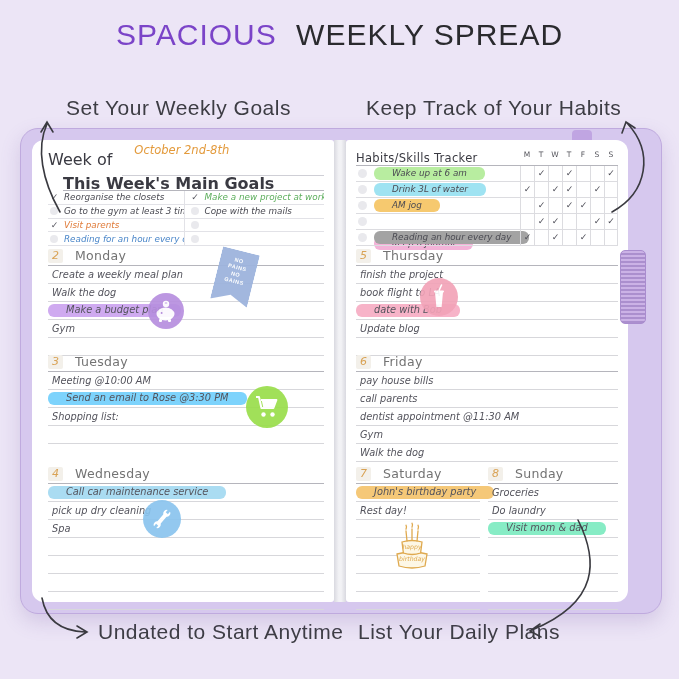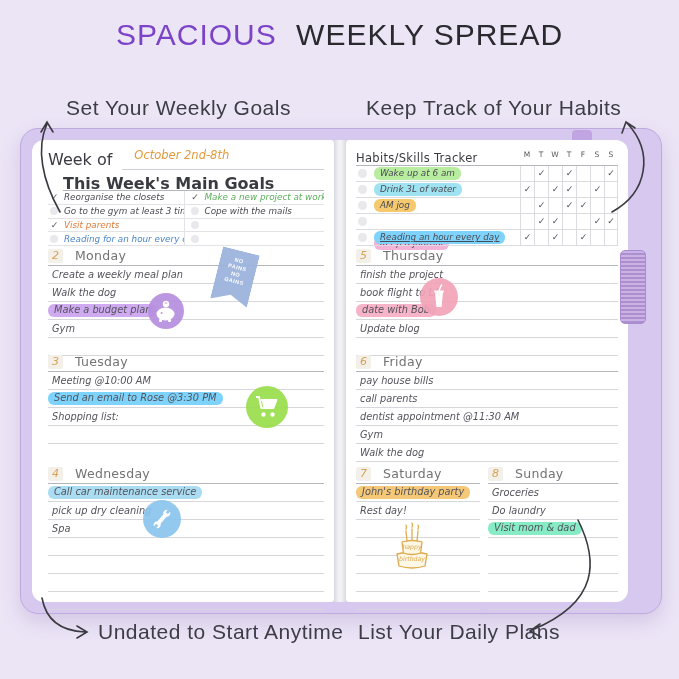--- a/index.html
+++ b/index.html
@@ -30,21 +30,21 @@
          background:linear-gradient(90deg,#d9d9e0,#f2f2f5 40%,#f2f2f5 60%,#d9d9e0);}
   .pen-loop{position:absolute;left:620px;top:250px;width:24px;height:72px;z-index:6;border-radius:5px;
             background:repeating-linear-gradient(180deg,#cbb2e6 0 2px,#ab8fce 2px 4px);
             border:1px solid #a98cce;}
   .top-tab{position:absolute;left:572px;top:130px;width:20px;height:11px;z-index:1;
            background:#c0a5e2;border-radius:4px 4px 0 0;}
   .weekof-row{position:absolute;left:16px;right:10px;top:8px;height:22px;display:flex;align-items:center;}
   .weekof-label{font-family:"DejaVu Sans",sans-serif;font-size:16px;color:#3a3a42;}
   .weekof-date{flex:1;margin-left:10px;border-bottom:1px solid #cfcfd6;
                font-family:"DejaVu Sans",sans-serif;font-style:italic;font-size:11.5px;color:#e39a3b;
-               padding-bottom:7px;padding-left:12px;}
+               padding-bottom:18px;padding-left:12px;}
   .goals-title{position:absolute;left:31px;right:10px;top:34px;height:16px;border-bottom:1px solid #b5b5bc;
                font-family:"DejaVu Sans",sans-serif;font-size:16px;font-weight:bold;color:#3a3a42;}
   .goals-grid{position:absolute;left:16px;right:10px;top:51px;}
   .goal-row{display:flex;height:13.8px;}
   .goal-cell{flex:1;display:flex;align-items:center;border-bottom:1px solid #e2e2e7;overflow:hidden;}
   .goal-cell.right{border-left:1px solid #e2e2e7;padding-left:4px;}
   .goal-check{width:13px;text-align:center;font-size:9px;color:#55555e;flex:0 0 13px;position:relative;}
   .gc-circle{}
   .gc-circle::after{content:"";position:absolute;left:2px;top:-4px;width:8px;height:8px;border-radius:50%;
                     background:#e9e9ed;}
@@ -55,39 +55,39 @@
   
   .day{position:absolute;left:16px;right:10px;}
   .day-header{height:19px;display:flex;align-items:center;border-bottom:1px solid #b5b5bc;}
   .day-num{width:15px;height:14px;background:#f3f0ea;border-radius:2px;text-align:center;
            font-family:"DejaVu Sans",sans-serif;font-style:italic;font-size:11px;line-height:14px;color:#d9a254;}
   .day-name{margin-left:12px;font-family:"DejaVu Sans",sans-serif;font-size:12.5px;color:#737373;
             letter-spacing:.3px;}
   .line{height:17px;border-bottom:1px solid #d7d7db;display:flex;align-items:center;overflow:visible;}
   .entry{font-family:"DejaVu Sans",sans-serif;font-style:italic;font-size:9.8px;color:#53535c;
          white-space:nowrap;padding-left:4px;}
-  .hl{display:inline-block;border-radius:6px;padding:0 6px;line-height:12.5px;}
+  .hl{display:inline-block;border-radius:6px;padding:0 18px;line-height:12.5px;}
   .hl-purple{background:#cfaaf0;} .hl-green{background:#7dd3fc;} .hl-blue{background:#aadcf2;}
   .hl-pink{background:#f7b3c8;}  .hl-orange{background:#f5c878;} .hl-teal{background:#87ecc5;}
   
   .tracker{position:absolute;left:10px;right:10px;top:8px;}
   .tracker-head{height:17px;border-bottom:1px solid #b5b5bc;position:relative;}
   .tracker-title{font-family:"DejaVu Sans",sans-serif;font-size:11.5px;color:#3a3a42;letter-spacing:.3px;}
   .daycols{position:absolute;right:0;top:2px;width:98px;display:flex;}
   .daycol{width:14px;text-align:center;font-size:7.5px;color:#55555c;font-family:"DejaVu Sans",sans-serif;}
   .habit-row{height:15px;border-bottom:1px solid #dcdce0;position:relative;display:flex;align-items:center;}
   .habit-bullet{width:9px;height:9px;border-radius:50%;background:#e9e9ed;margin-left:2px;flex:0 0 9px;}
   .habit-name{margin-left:7px;font-family:"DejaVu Sans",sans-serif;font-style:italic;font-size:8.8px;
               color:#4a4a52;white-space:nowrap;}
   .habit-grid{position:absolute;right:0;top:0;height:15px;width:98px;display:flex;}
   .cell{width:14px;height:15px;border-left:1px solid #dcdce0;box-sizing:border-box;text-align:center;
         font-size:9px;line-height:14px;color:#4b4b55;}
   .cell:last-child{border-right:1px solid #dcdce0;}
   .hl-hgreen{background:#b8eda0;} .hl-hcyan{background:#9fe3f2;} .hl-horange{background:#f6c96f;}
-  .hl-hpink{background:#f3b3d8;margin-top:44px;}  .hl-hsalmon{background:#7dd3fc;text-decoration:underline;}
+  .hl-hpink{background:#f3b3d8;margin-top:44px;}  .hl-hsalmon{background:#a3a3a3;}
   
   .sticker{position:absolute;border-radius:50%;z-index:10;display:flex;align-items:center;justify-content:center;opacity:.92;}
   #stk-piggy{left:148px;top:293px;width:36px;height:36px;background:#b78fdf;}
   #stk-cart{left:246px;top:386px;width:42px;height:42px;background:#9ade4b;}
   #stk-wrench{left:143px;top:500px;width:38px;height:38px;background:#8ac4ee;}
   #stk-drink{left:420px;top:278px;width:38px;height:38px;background:#f2a3b8;}
   .banner{position:absolute;left:216px;top:250px;width:38px;height:54px;background:#9db4dd;z-index:10;
           transform:rotate(14deg);clip-path:polygon(0 0,100% 0,100% 100%,50% 84%,0 100%);
           display:flex;flex-direction:column;align-items:center;justify-content:flex-start;padding-top:7px;
           box-sizing:border-box;opacity:.95;}

